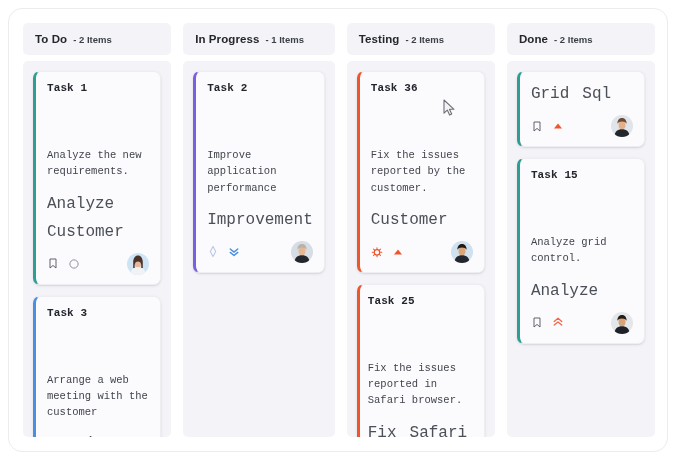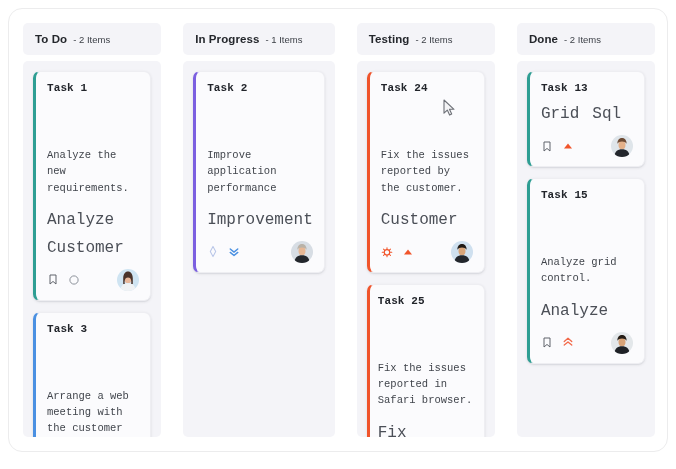--- a/index.html
+++ b/index.html
@@ -15,21 +15,21 @@
     background:#ffffff;
     border:1px solid #ececed;
     border-radius:14px;
     box-sizing:border-box;
     overflow:hidden;
   }
   .board{
     position:absolute;left:14px;top:14px;
     width:632px;height:414px;
     display:flex;
-    gap:22px;
+    gap:12px;
     box-sizing:border-box;
   }
   .column{
     width:152px;
     display:flex;flex-direction:column;
     gap:6px;
     box-sizing:border-box;
   }
   .col-header{
     background:#f4f4f8;
@@ -38,21 +38,21 @@
     display:flex;align-items:center;
     padding:0 12px;
     box-sizing:border-box;
     white-space:nowrap;
   }
   .col-title{
     font-size:11.5px;font-weight:bold;color:#24272c;
     letter-spacing:.1px;
   }
   .col-count{
-    font-size:9.5px;font-weight:normal;color:#3b3f46;
+    font-size:9.5px;font-weight:bold;color:#3b3f46;
     margin-left:6px;
   }
   .col-body{
     background:#f4f4f8;
     border-radius:5px;
     flex:1;
     padding:10px 10px 10px 10px;
     box-sizing:border-box;
     display:flex;flex-direction:column;
     gap:11px;
@@ -209,21 +209,21 @@
           </div>
         </div>
       </div>
       <div class="column">
         <div class="col-header">
           <span class="col-title">Testing</span>
           <span class="col-count">- 2 Items</span>
         </div>
         <div class="col-body">
           <div class="card" style="border-left-color: rgb(240, 84, 43);">
-            <div class="card-id">Task 24</div>
+            <div class="card-id">Task 36</div>
             <div class="card-desc">Fix the issues reported by the customer.</div>
             <div class="card-tags">
               <span>Customer</span>
             </div>
             <div class="card-footer">
               <span class="footer-icons">
                 <svg class="ficon" width="12" height="12" viewBox="0 0 16 16">
                   <circle cx="8" cy="8.4" r="3.6" fill="none" stroke="#f1552b" stroke-width="1.5"></circle>
                   <g stroke="#f1552b" stroke-width="1.4" stroke-linecap="round">
                     <path d="M8 2.4 v2.2"></path>
@@ -288,21 +288,20 @@
           </div>
         </div>
       </div>
       <div class="column">
         <div class="col-header">
           <span class="col-title">Done</span>
           <span class="col-count">- 2 Items</span>
         </div>
         <div class="col-body">
           <div class="card" style="border-left-color: rgb(46, 158, 147);">
-            <div class="card-id">Task 13</div>
             <div class="card-tags">
               <span>Grid</span>
               <span>Sql</span>
             </div>
             <div class="card-footer">
               <span class="footer-icons">
                 <svg class="ficon" width="12" height="13" viewBox="0 0 16 16">
                   <path d="M4 2 h8 v12 l-4 -3.4 l-4 3.4 z" fill="none" stroke="#5c6067" stroke-width="1.3" stroke-linejoin="round"></path>
                 </svg>
                 <svg class="ficon" width="12" height="12" viewBox="0 0 16 16">

